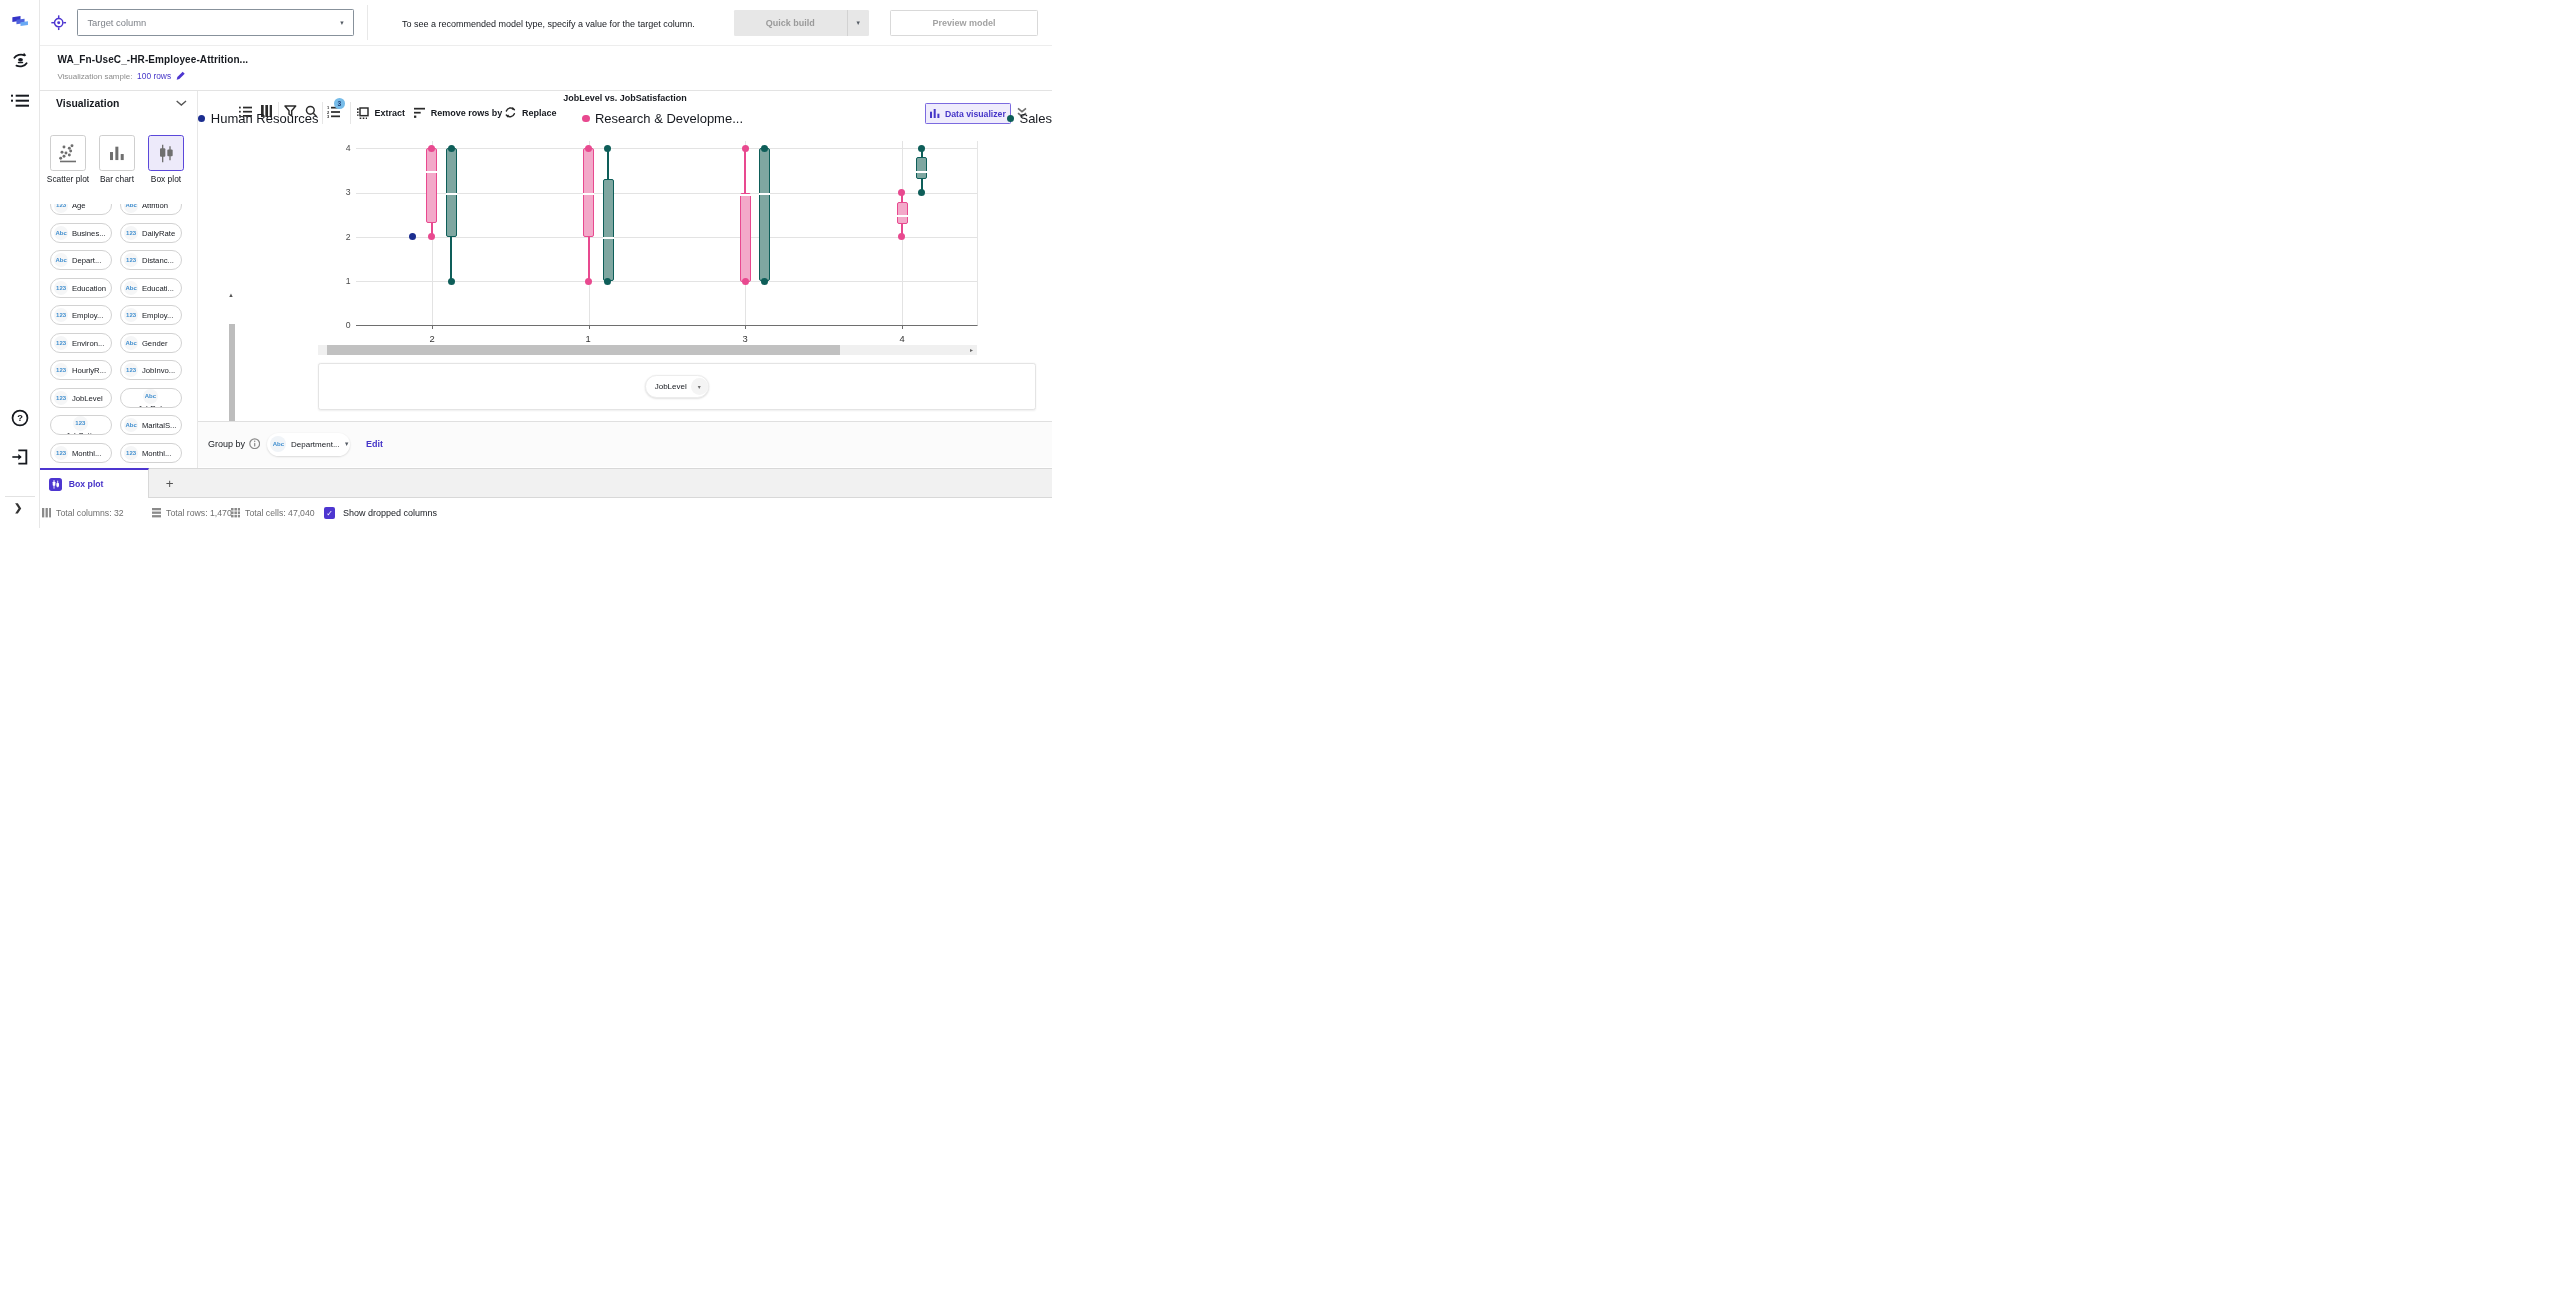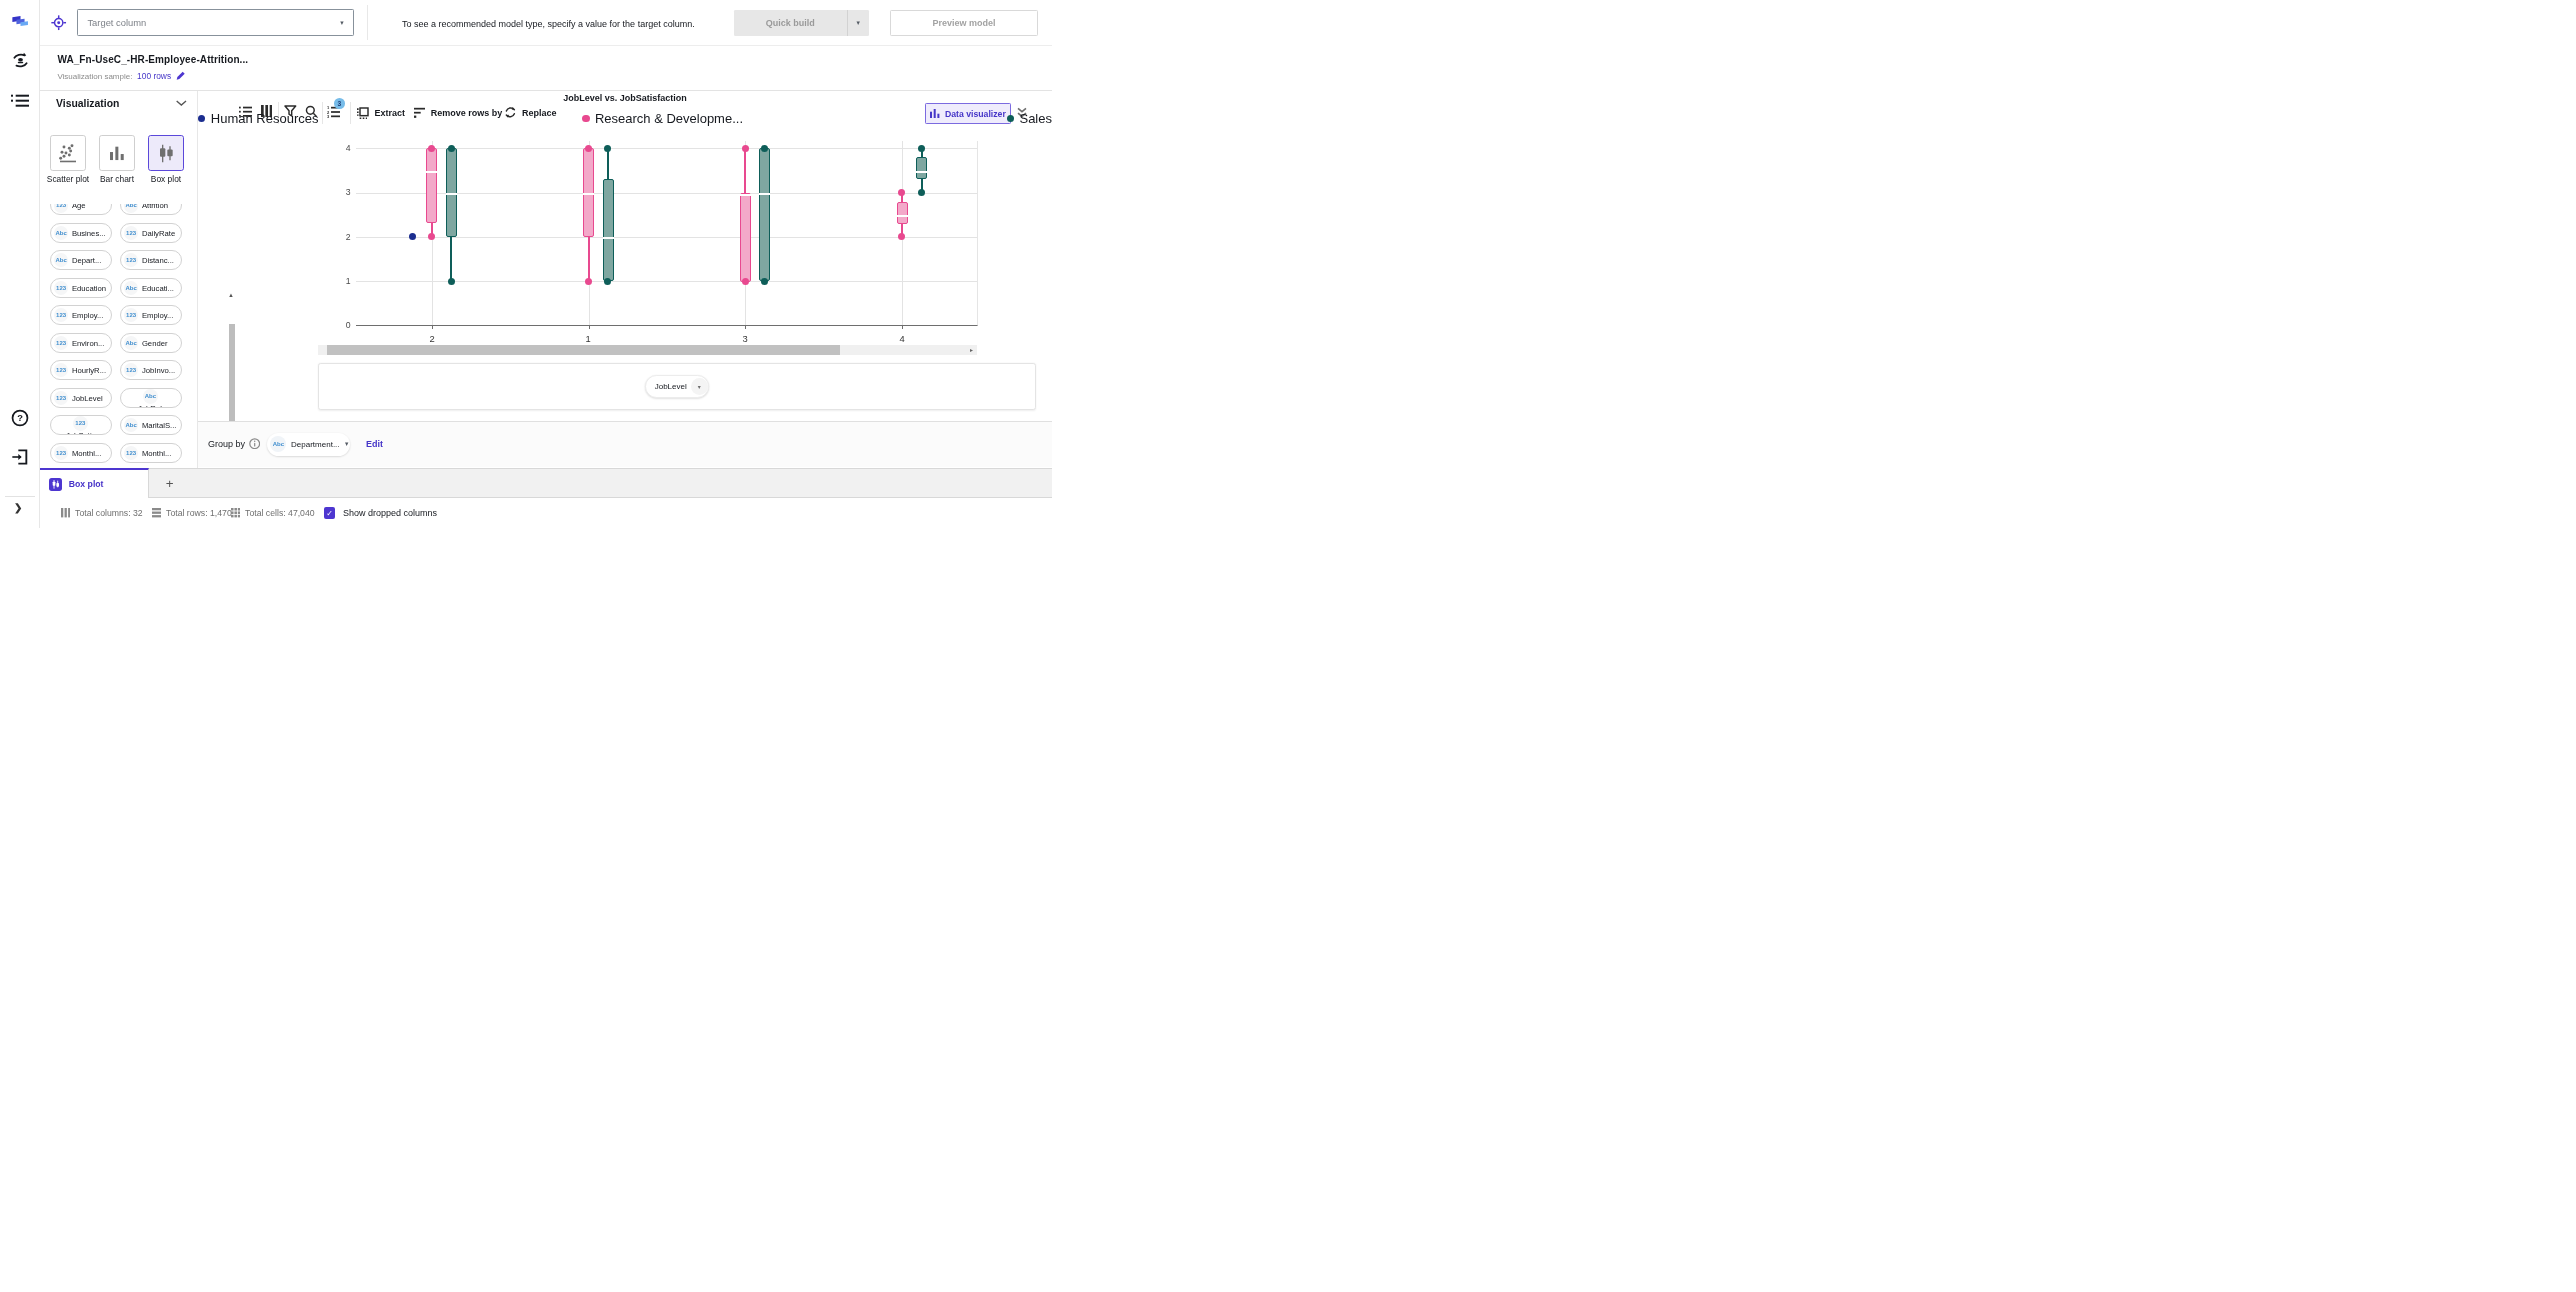--- a/index.html
+++ b/index.html
@@ -511,21 +511,21 @@
             <line x1="8.5" y1="1" x2="8.5" y2="11" stroke="#fff" stroke-width="1.3"></line>
             <rect x="6.5" y="4.5" width="4" height="5.5" rx="1" fill="#fff"></rect>
           </svg>
       </span>
       <span class="t">Box plot</span>
     </div>
     <div id="tab-add" class="abs">+</div>
   </div>
 
   <div id="statusbar" class="abs">
-    <div class="st-item" style="left:21px">
+    <div class="st-item" style="left:2px">
       <svg width="9.4" height="9.4" viewBox="0 0 14 14">
           <rect x="0" y="0" width="3.4" height="14" fill="#8a8a8a"></rect>
           <rect x="5.3" y="0" width="3.4" height="14" fill="#8a8a8a"></rect>
           <rect x="10.6" y="0" width="3.4" height="14" fill="#8a8a8a"></rect>
         </svg>
       <span>Total columns: 32</span>
     </div>
     <div class="st-item" style="left:112px">
       <svg width="9.4" height="9.4" viewBox="0 0 14 14">
           <rect x="0" y="0" width="14" height="3.4" fill="#8a8a8a"></rect>

